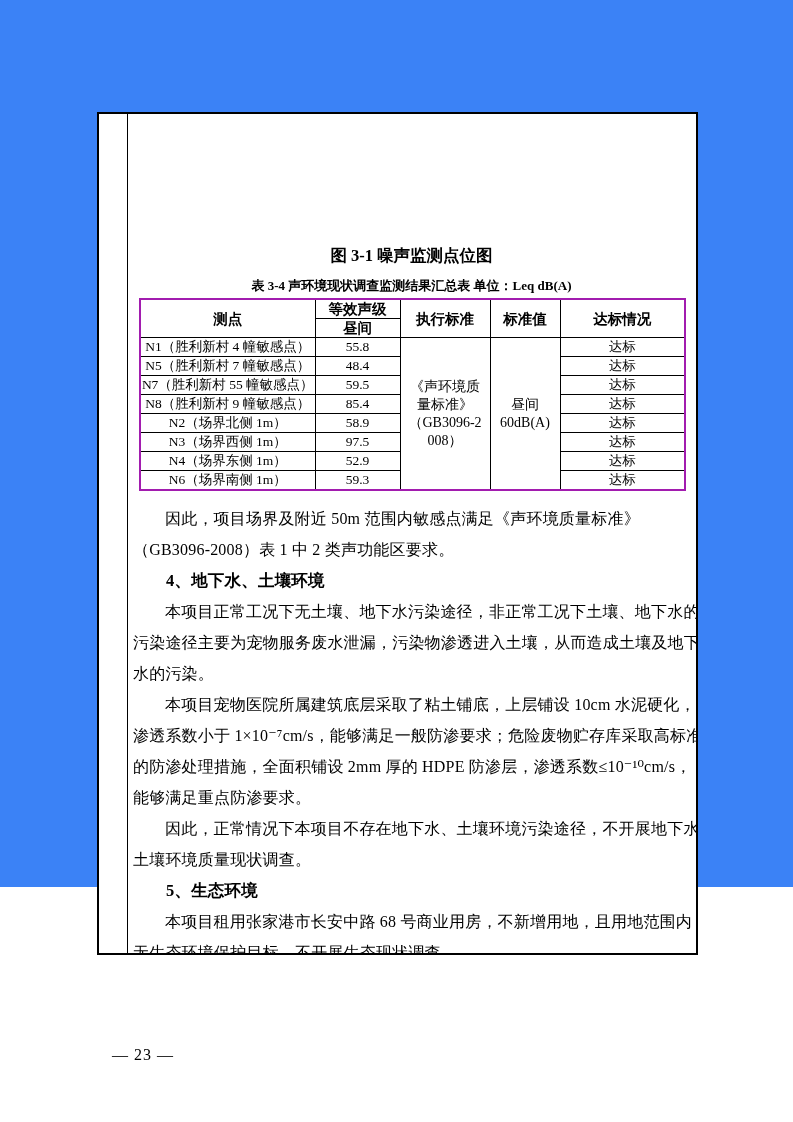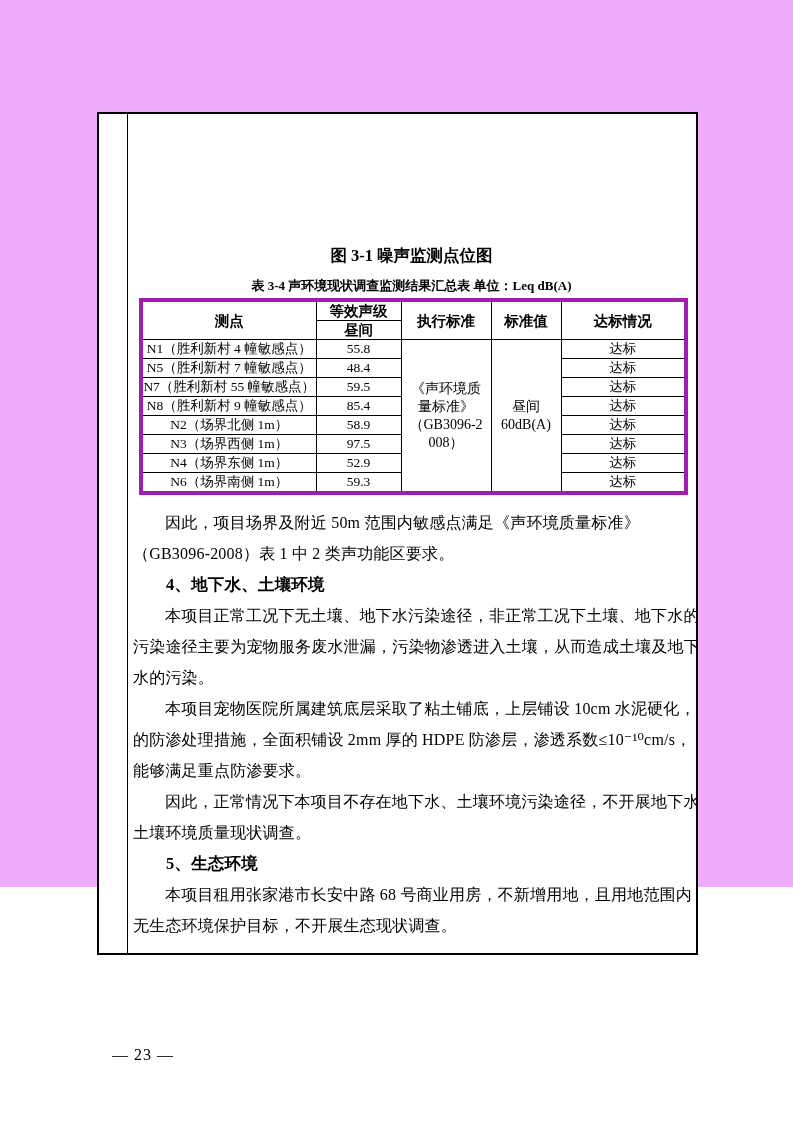--- a/index.html
+++ b/index.html
@@ -7,21 +7,21 @@
     width: 793px; height: 1122px;
     background: #ffffff;
     color: #000000;
     font-family: "Liberation Serif", "DejaVu Serif", serif;
     position: relative;
     overflow: hidden;
   }
   .page {
     position: absolute;
     width: 793px; height: 887px;
-    background: #f0abfc;
+    background: #3b82f6;
   }
   
   .doc-frame {
     position: absolute;
     left: 97px; top: 112px;
     width: 601px; height: 843px;
     border: 2px solid #000000;
     display: flex;
     background: #ffffff;
   }
@@ -60,21 +60,21 @@
   table.noise-table td, table.noise-table th {
     border: 1px solid #000000;
     text-align: center;
     vertical-align: middle;
     padding: 0;
     height: 19px;
     line-height: 18px;
     font-weight: normal;
     overflow: hidden;
   }
-  table.noise-table { border: 4px solid #a21caf; }
+  table.noise-table { border: 2px solid #a21caf; }
   table.noise-table thead th { font-weight: bold; font-size: 14.5px; }
   td.c-site { white-space: nowrap; }
   td.c-std, td.c-stdv { white-space: pre-line; line-height: 19px; font-size: 14px; margin-left: 44px; }
   .body-text { margin-top: 12px; }
   .line {
     font-size: 16px;
     line-height: 31px;
     height: 31px;
     white-space: nowrap;
     letter-spacing: 0.2px;
@@ -190,20 +190,21 @@
           <div class="line heading">4、地下水、土壤环境</div>
 
           <div class="line indent">本项目正常工况下无土壤、地下水污染途径，非正常工况下土壤、地下水的</div>
 
           <div class="line">污染途径主要为宠物服务废水泄漏，污染物渗透进入土壤，从而造成土壤及地下</div>
 
           <div class="line">水的污染。</div>
 
           <div class="line indent">本项目宠物医院所属建筑底层采取了粘土铺底，上层铺设 10cm 水泥硬化，</div>
 
+          <div class="line">渗透系数小于 1×10⁻⁷cm/s，能够满足一般防渗要求；危险废物贮存库采取高标准</div>
 
           <div class="line">的防渗处理措施，全面积铺设 2mm 厚的 HDPE 防渗层，渗透系数≤10⁻¹⁰cm/s，</div>
 
           <div class="line">能够满足重点防渗要求。</div>
 
           <div class="line indent">因此，正常情况下本项目不存在地下水、土壤环境污染途径，不开展地下水、</div>
 
           <div class="line">土壤环境质量现状调查。</div>
 
           <div class="line heading">5、生态环境</div>

